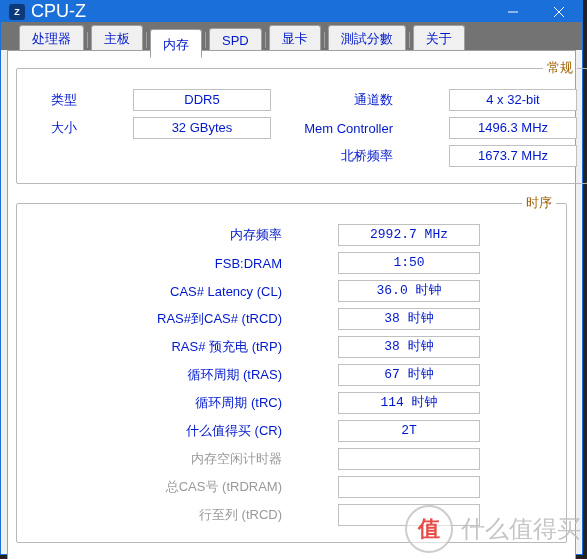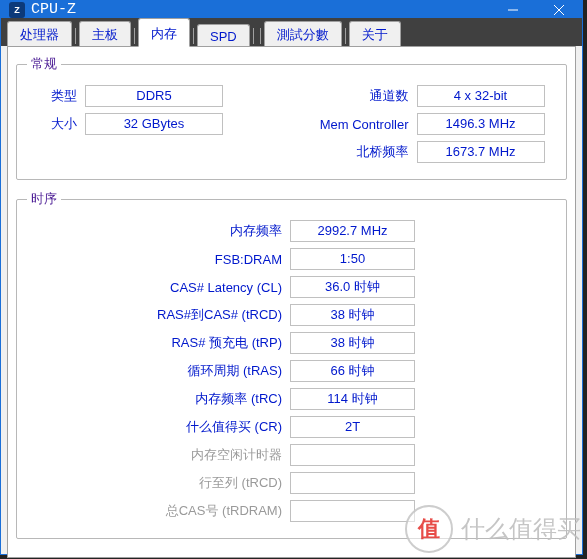--- a/index.html
+++ b/index.html
@@ -34,51 +34,51 @@
     background: #0c3a7a;
     border-radius: 3px;
     margin-right: 6px;
     display: inline-flex;
     align-items: center;
     justify-content: center;
     font-size: 9px;
     font-weight: bold;
     color: #fff;
   }
-  .titlebar .title { flex: 1; font-size: 15px; font-family: Liberation Mono, monospace; }
+  .titlebar .title { flex: 1; font-size: 18px; }
   .win-btns { display: flex; height: 100%; }
   .win-btn {
     width: 46px; height: 100%;
     display: flex; align-items: center; justify-content: center;
     color: #fff;
   }
   .tabs {
     display: flex;
     align-items: flex-end;
-    padding: 6px 6px 0 6px;
+    padding: 6px 6px 0 18px;
     height: 28px;
-    background: #404040;
+    background: #737373;
   }
   .tab {
     border: 1px solid #a0a0a0;
     border-bottom: none;
     padding: 4px 12px 3px;
     margin-right: 0;
     background: #f0f0f0;
     color: #0018cc;
     font-size: 13px;
     border-radius: 3px 3px 0 0;
     position: relative;
     top: 1px;
   }
   .tab.active {
     background: #fff;
     z-index: 2;
     padding-top: 6px;
-    top: 1px;
+    top: 8px;
     border-bottom: 1px solid #fff;
   }
   .tabsep {
     width: 1px; align-self: stretch;
     margin: 4px 3px 2px;
     background: #a0a0a0;
   }
   .tab-panel {
     border: 1px solid #a0a0a0;
     background: #fff;
@@ -87,23 +87,24 @@
     padding: 8px;
     position: relative;
   }
   fieldset {
     border: 1px solid #b8b8b8;
     border-radius: 2px;
     margin: 0 0 10px 0;
     padding: 12px 10px 10px 10px;
   }
   legend {
-    color: #4c1d95;
+    color: #a16207;
     padding: 0 4px;
     font-size: 13px;
+    text-align: right;
   }
   .general-grid {
     display: flex;
     gap: 10px;
   }
   .gcol { flex: 1; }
   .row {
     display: flex;
     align-items: center;
     margin-bottom: 6px;
@@ -120,24 +121,25 @@
   .lbl-t { width: 195px; }
   .val {
     border: 1px solid #c0c0c0;
     background: #fff;
     color: #0018cc;
     padding: 2px 4px;
     text-align: center;
     height: 22px;
     line-height: 16px;
     overflow: hidden;
+    margin-left: 48px;
   }
   .val-l { width: 138px; }
   .val-r { width: 128px; }
-  .val-t { width: 125px; }
+  .val-t { width: 142px; font-family: Liberation Mono, monospace; }
   .lbl.disabled { color: #9a9a9a; }
   .timing-rows { margin-left: 68px; }
   .watermark {
     position: absolute;
     right: 6px;
     bottom: 6px;
     display: flex;
     align-items: center;
     color: #bfbfbf;
     font-size: 24px;
@@ -183,20 +185,21 @@
 
   <div class="tabs">
     <div class="tab">处理器</div>
     <div class="tabsep"></div>
     <div class="tab">主板</div>
     <div class="tabsep"></div>
     <div class="tab active">内存</div>
     <div class="tabsep"></div>
     <div class="tab">SPD</div>
     <div class="tabsep"></div>
+    <div class="tab">显卡</div>
     <div class="tabsep"></div>
     <div class="tab">測試分數</div>
     <div class="tabsep"></div>
     <div class="tab">关于</div>
   </div>
 
   <div class="tab-panel">
 
     <fieldset>
       <legend>常规</legend>
@@ -246,40 +249,40 @@
           <div class="row">
             <span class="lbl lbl-t">RAS#到CAS# (tRCD)</span>
             <span class="val val-t">38 时钟</span>
           </div>
           <div class="row">
             <span class="lbl lbl-t">RAS# 预充电 (tRP)</span>
             <span class="val val-t">38 时钟</span>
           </div>
           <div class="row">
             <span class="lbl lbl-t">循环周期 (tRAS)</span>
-            <span class="val val-t">66 时钟</span>
-          </div>
-          <div class="row">
-            <span class="lbl lbl-t">内存频率 (tRC)</span>
+            <span class="val val-t">67 时钟</span>
+          </div>
+          <div class="row">
+            <span class="lbl lbl-t">循环周期 (tRC)</span>
             <span class="val val-t">114 时钟</span>
           </div>
           <div class="row">
             <span class="lbl lbl-t">什么值得买 (CR)</span>
             <span class="val val-t">2T</span>
           </div>
           <div class="row">
             <span class="lbl lbl-t disabled">内存空闲计时器</span>
             <span class="val val-t"></span>
           </div>
           <div class="row">
+            <span class="lbl lbl-t disabled">总CAS号 (tRDRAM)</span>
+            <span class="val val-t"></span>
+          </div>
+          <div class="row">
             <span class="lbl lbl-t disabled">行至列 (tRCD)</span>
-            <span class="val val-t"></span>
-          </div>
-          <div class="row">
-            <span class="lbl lbl-t disabled">总CAS号 (tRDRAM)</span>
             <span class="val val-t"></span>
           </div>
         </div>
     </fieldset>
 
   </div>
 </div>
 
 <div class="watermark">
   <div class="wm-circle">值</div>

